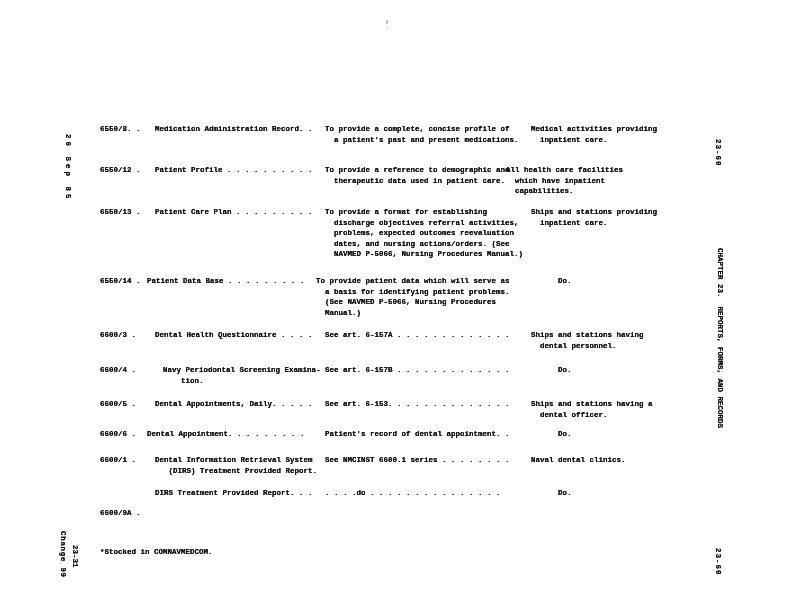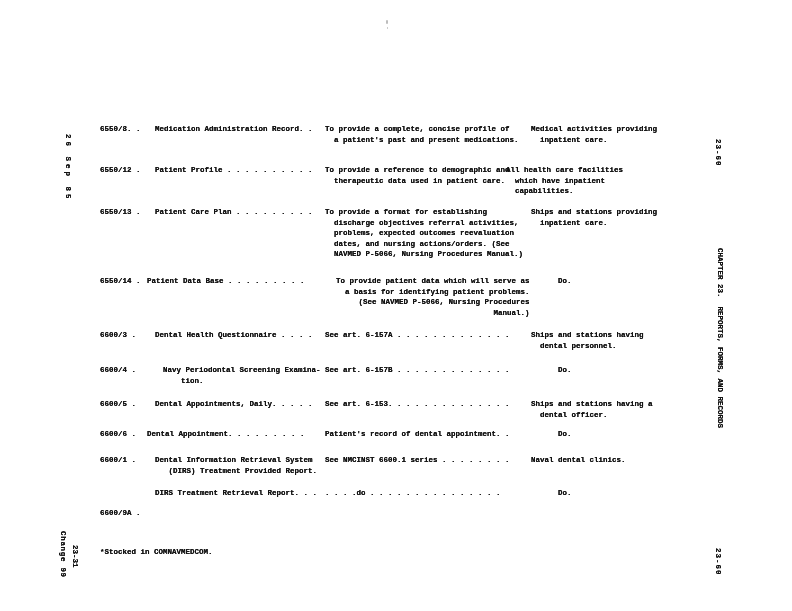--- a/index.html
+++ b/index.html
@@ -89,21 +89,21 @@
   discharge objectives referral activities,
   problems, expected outcomes reevaluation
   dates, and nursing actions/orders. (See
   NAVMED P-5066, Nursing Procedures Manual.)</div>
         <div class="cell" style="left: 531px;">Ships and stations providing
   inpatient care.</div>
       </div>
       <div class="trow" style="top: 276px;">
         <div class="cell" style="left: 100px;">6550/14 .</div>
         <div class="cell" style="left: 147px;">Patient Data Base . . . . . . . . .</div>
-        <div class="cell" style="left: 336px; text-align: right;">To provide patient data which will serve as
+        <div class="cell" style="left: 316px;">To provide patient data which will serve as
   a basis for identifying patient problems.
   (See NAVMED P-5066, Nursing Procedures
   Manual.)</div>
         <div class="cell" style="left: 531px;">      Do.</div>
       </div>
       <div class="trow" style="top: 330px;">
         <div class="cell" style="left: 100px;">6600/3 .</div>
         <div class="cell" style="left: 155px;">Dental Health Questionnaire . . . .</div>
         <div class="cell" style="left: 325px;">See art. 6-157A . . . . . . . . . . . . .</div>
         <div class="cell" style="left: 531px;">Ships and stations having
@@ -131,21 +131,21 @@
       </div>
       <div class="trow" style="top: 455px;">
         <div class="cell" style="left: 100px;">6600/1 .</div>
         <div class="cell" style="left: 155px;">Dental Information Retrieval System
    (DIRS) Treatment Provided Report.</div>
         <div class="cell" style="left: 325px;">See NMCINST 6600.1 series . . . . . . . .</div>
         <div class="cell" style="left: 531px;">Naval dental clinics.</div>
       </div>
       <div class="trow" style="top: 488px;">
         <div class="cell" style="left: 100px; margin-top: 20px;">6600/9A .</div>
-        <div class="cell" style="left: 155px;">DIRS Treatment Retrieval Report. . .</div>
+        <div class="cell" style="left: 155px;">DIRS Treatment Provided Report. . .</div>
         <div class="cell" style="left: 325px;">. . . .do . . . . . . . . . . . . . . .</div>
         <div class="cell" style="left: 531px;">      Do.</div>
       </div>
     </div>
 
   <div class="footnote">*Stocked in COMNAVMEDCOM.</div>
 
   <div class="speck"></div>
   <div class="speck2"></div>
 

